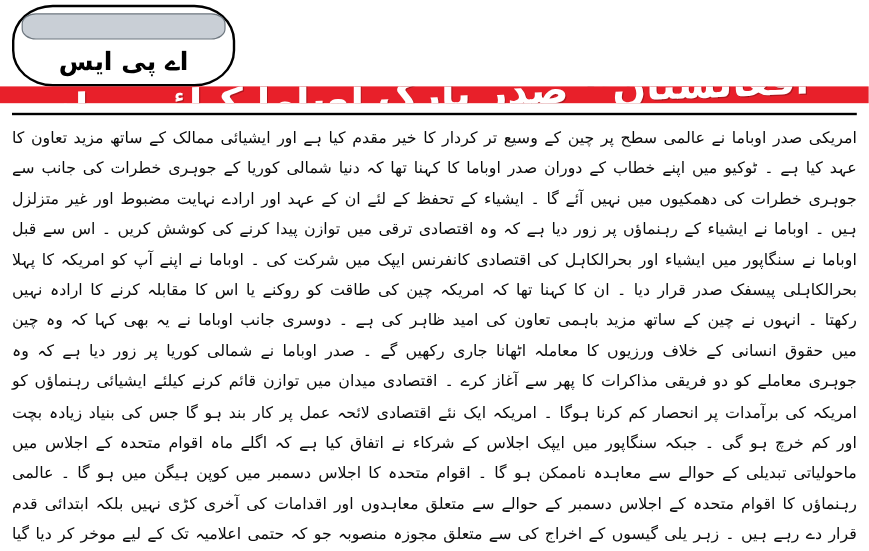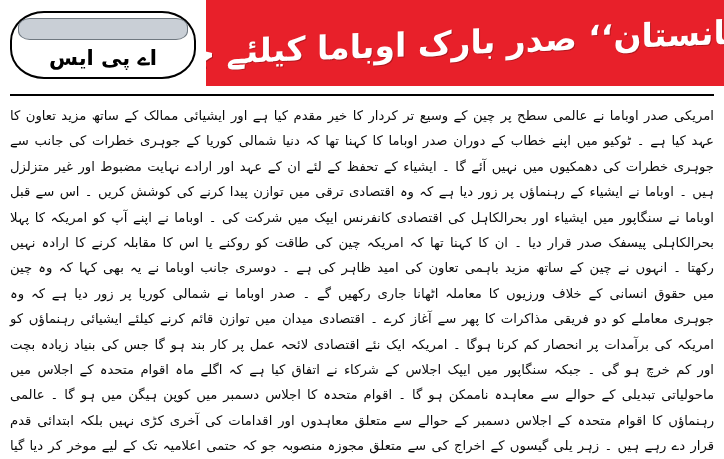--- a/index.html
+++ b/index.html
@@ -19,21 +19,21 @@
     height: 459px;
     background: #ffffff;
     box-sizing: border-box;
   }
 
   
   .header {
     position: relative;
     height: 86px;
     display: flex;
-    flex-direction: row;
+    flex-direction: column;
     align-items: stretch;
   }
   .logo-box {
     width: 206px;
     position: relative;
     border-right: 0;
     background: #ffffff;
     display: flex;
     align-items: center;
     justify-content: center;

